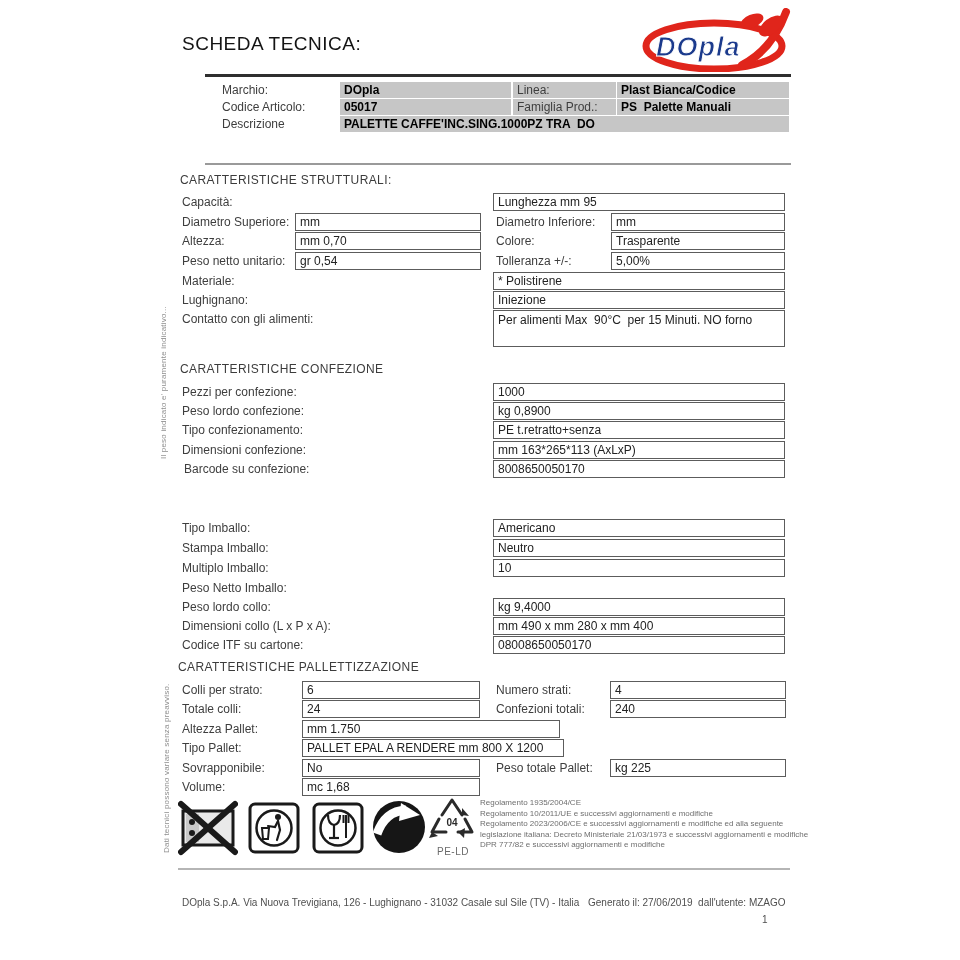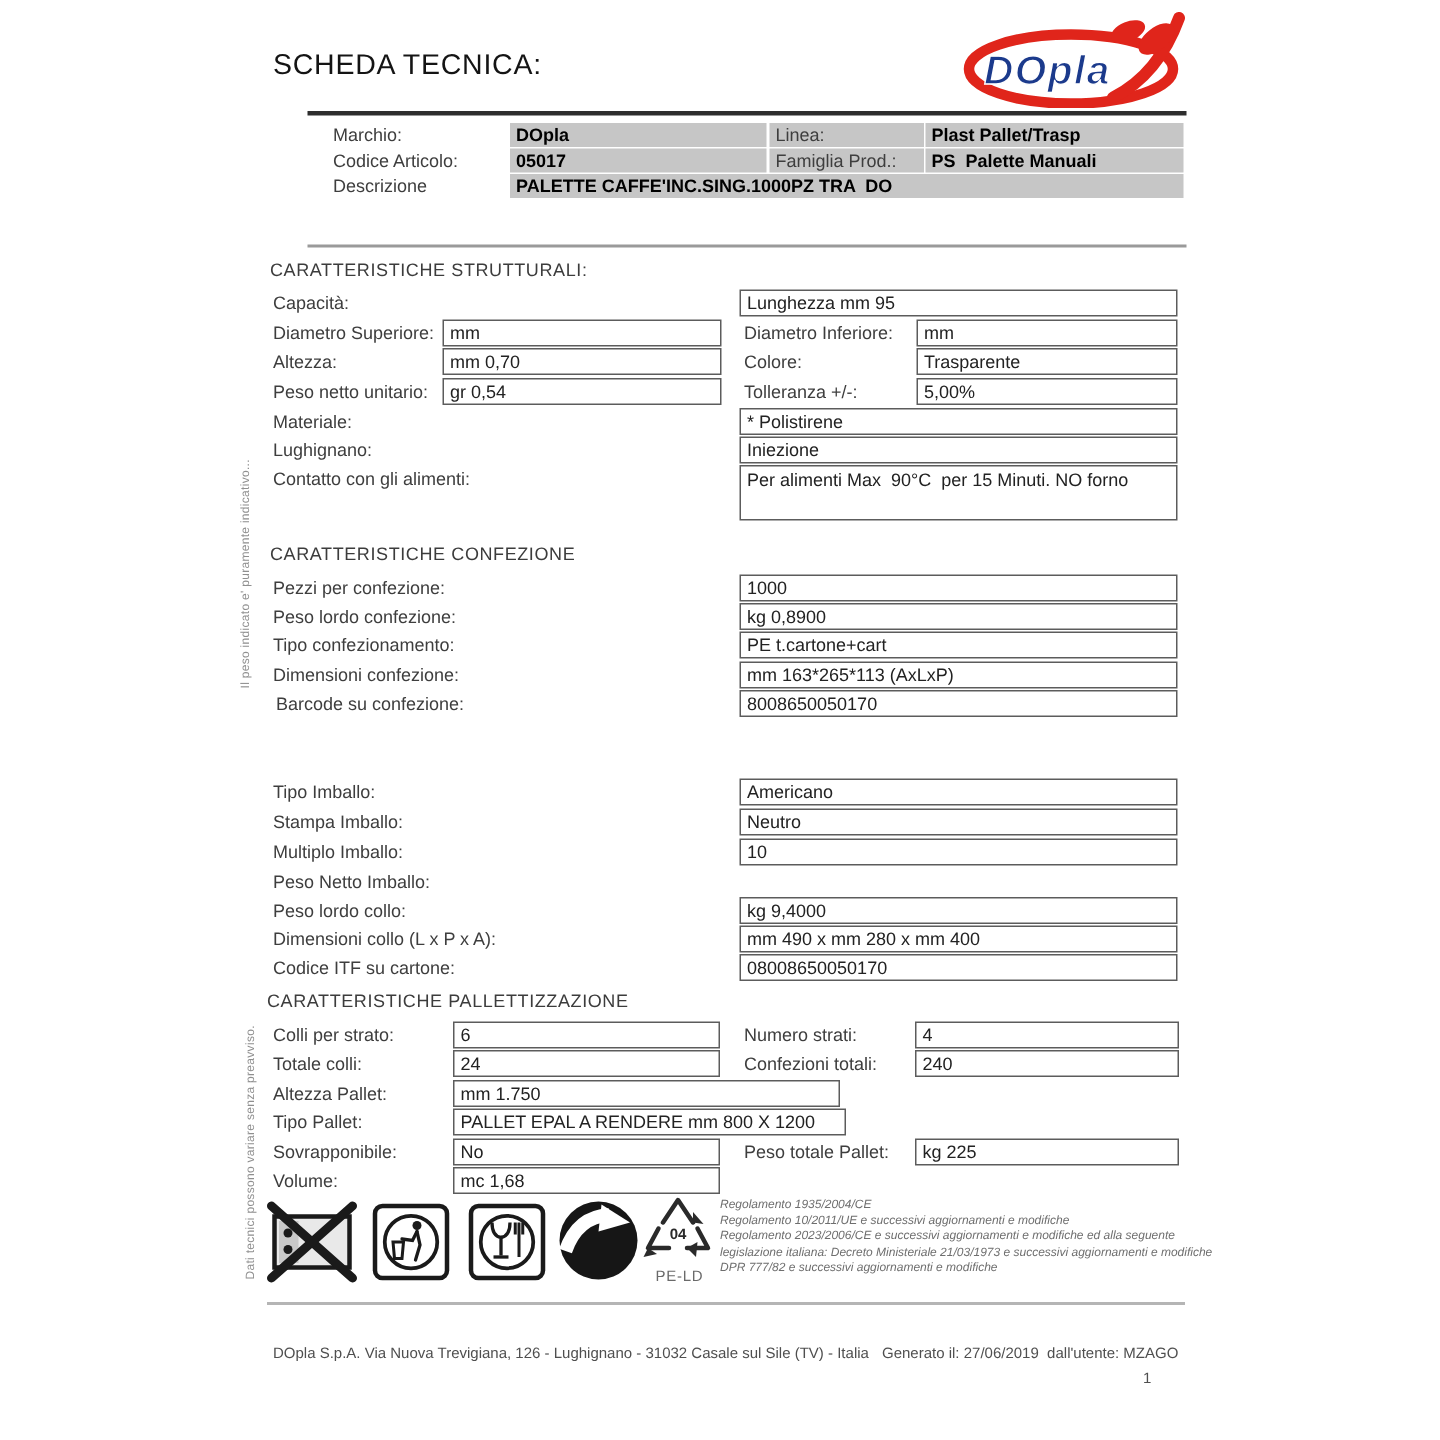--- a/index.html
+++ b/index.html
@@ -11,21 +11,21 @@
   .sect{position:absolute;font-size:12px;color:#3c3c3c;letter-spacing:.4px;white-space:pre;}
   .box{position:absolute;height:16px;line-height:16px;border:1px solid #5c5c5c;background:#fff;
        font-size:12px;color:#222;padding:0 4px;white-space:pre;overflow:hidden;}
   .box.tall{height:33px;line-height:15px;padding-top:2px;}
   .cell{position:absolute;height:16px;line-height:16px;background:#c6c6c6;font-size:12px;
         font-weight:bold;color:#000;padding:0 4px;white-space:pre;overflow:hidden;}
   .cell-label{font-weight:normal;color:#3e3e3e;}
   .vtext{position:absolute;font-size:8px;color:#8f8f8f;white-space:nowrap;
          transform:rotate(-90deg);transform-origin:0 0;letter-spacing:.2px;}
   .regs{position:absolute;left:480px;top:798px;}
-  .regs div{font-size:8px;line-height:10.5px;color:#6e6e6e;white-space:pre;font-style:italic;}
+  .regs div{font-size:8px;line-height:10.5px;color:#6e6e6e;white-space:pre;}
   .foot{position:absolute;font-size:10px;color:#4f4f4f;white-space:pre;}
   .peld{position:absolute;font-size:10px;color:#6a6a6a;letter-spacing:.5px;}
   svg{position:absolute;display:block;}
 </style>
 </head>
 <body>
 
 <div class="page">
 
   <div class="title">SCHEDA TECNICA:</div>
@@ -36,21 +36,21 @@
     <ellipse cx="110" cy="13" rx="12" ry="6.5" fill="#e0251b" transform="rotate(-22 110 13)"></ellipse>
     <ellipse cx="129" cy="18" rx="14" ry="7.5" fill="#e0251b" transform="rotate(-38 129 18)"></ellipse>
     <text x="14" y="48" font-size="27" font-weight="bold" font-style="italic" font-family="Liberation Sans, sans-serif" fill="#1b3a8c" stroke="#ffffff" stroke-width="0.9" letter-spacing="1">DOpla</text>
   </svg>
 
   <div class="rule" style="left:205px;top:74px;width:586px;height:3px;background:#2e2e2e"></div>
 
   <div class="lbl" style="left:222px;top:81px">Marchio:</div>
   <div class="cell" style="left:340px;top:82px;width:163px">DOpla</div>
   <div class="cell cell-label" style="left:513px;top:82px;width:95px">Linea:</div>
-  <div class="cell" style="left:617px;top:82px;width:164px">Plast Pallet/Trasp</div>
+  <div class="cell" style="left:617px;top:82px;width:164px">Plast Bianca/Codice</div>
 
   <div class="lbl" style="left:222px;top:98px">Codice Articolo:</div>
   <div class="cell" style="left:340px;top:99px;width:163px">05017</div>
   <div class="cell cell-label" style="left:513px;top:99px;width:95px">Famiglia Prod.:</div>
   <div class="cell" style="left:617px;top:99px;width:164px">PS  Palette Manuali</div>
 
   <div class="lbl" style="left:222px;top:115px">Descrizione</div>
   <div class="cell" style="left:340px;top:116px;width:441px">PALETTE CAFFE'INC.SING.1000PZ TRA  DO</div>
 
   <div class="rule" style="left:205px;top:163px;width:586px;height:2px;background:#9a9a9a"></div>
@@ -86,21 +86,21 @@
 
   <div class="vtext" style="left:159px;top:459px">Il peso indicato e' puramente indicativo...</div>
 
   <div class="sect" style="left:180px;top:362px">CARATTERISTICHE CONFEZIONE</div>
 
   <div class="lbl" style="left:182px;top:383px">Pezzi per confezione:</div>
   <div class="box" style="left:493px;top:383px;width:282px">1000</div>
   <div class="lbl" style="left:182px;top:402px">Peso lordo confezione:</div>
   <div class="box" style="left:493px;top:402px;width:282px">kg 0,8900</div>
   <div class="lbl" style="left:182px;top:421px">Tipo confezionamento:</div>
-  <div class="box" style="left:493px;top:421px;width:282px">PE t.cartone+cart</div>
+  <div class="box" style="left:493px;top:421px;width:282px">PE t.retratto+senza</div>
   <div class="lbl" style="left:182px;top:441px">Dimensioni confezione:</div>
   <div class="box" style="left:493px;top:441px;width:282px">mm 163*265*113 (AxLxP)</div>
   <div class="lbl" style="left:184px;top:460px">Barcode su confezione:</div>
   <div class="box" style="left:493px;top:460px;width:282px">8008650050170</div>
 
 
   <div class="lbl" style="left:182px;top:519px">Tipo Imballo:</div>
   <div class="box" style="left:493px;top:519px;width:282px">Americano</div>
   <div class="lbl" style="left:182px;top:539px">Stampa Imballo:</div>
   <div class="box" style="left:493px;top:539px;width:282px">Neutro</div>

